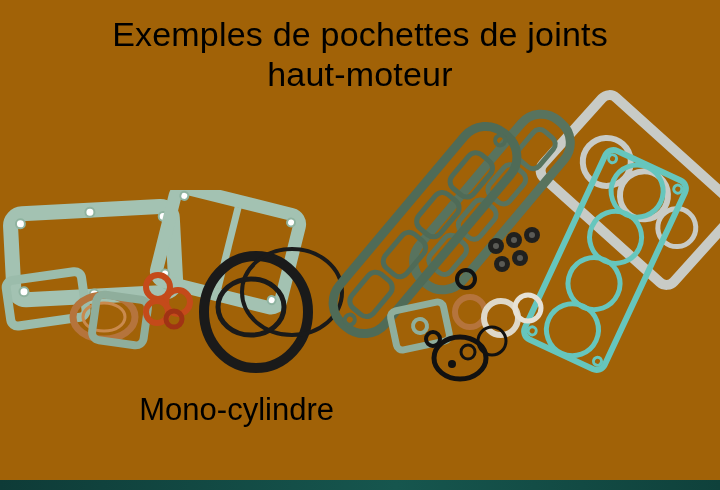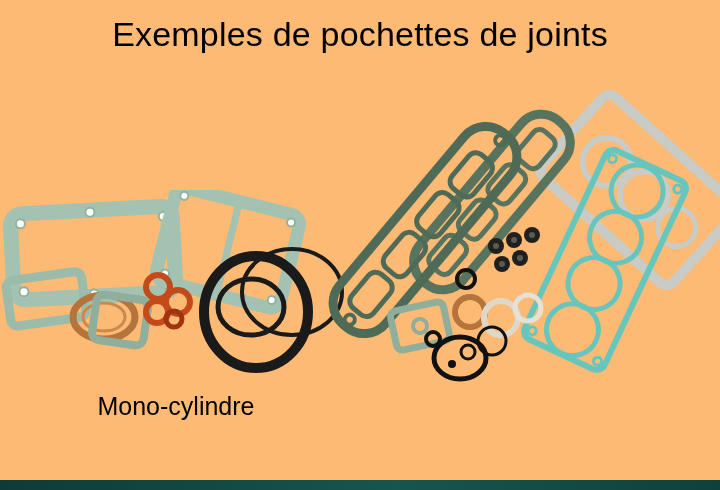--- a/index.html
+++ b/index.html
@@ -1,44 +1,45 @@
 <!DOCTYPE html>
 <html><head>
 <meta charset="utf-8">
 <style>
   html,body { margin:0; padding:0; background:#fff; }
   #stage {
     position:relative; width:720px; height:490px;
-    background:#fdba74; overflow:hidden;
+    background:#a16207; overflow:hidden;
     font-family:"Liberation Sans", sans-serif;
     color:#000;
   }
   .title {
     position:absolute; top:14px; left:0; width:720px;
     text-align:center; font-size:34px; line-height:1.18;
     color:#000; letter-spacing:0.2px;
   }
   .figure-svg { position:absolute; }
   .caption {
-    position:absolute; font-size:25px; color:#000; text-align:center;
+    position:absolute; font-size:31px; color:#000; text-align:right;
   }
   .caption.mono  { left:18px;  width:316px; top:392px; }
   .caption.multi { left:382px; width:300px; top:396px; }
   .bottom-strip {
     position:absolute; left:0; bottom:0; width:720px; height:10px;
     background:linear-gradient(90deg,#0e3b37,#16564e 55%,#0f413b);
   }
 </style>
 </head>
 <body>
 
 <div id="stage">
 
   <div class="title">
     <div>Exemples de pochettes de joints</div>
+    <div>haut-moteur</div>
   </div>
 
   <svg class="figure-svg" style="left:0; top:190px;" width="350" height="195" viewBox="0 0 350 195" role="img">
 
     <g transform="rotate(-3 95 62)">
       <rect x="12" y="20" width="162" height="86" rx="12" fill="none" stroke="#a3c2b2" stroke-width="15"></rect>
       <circle cx="22" cy="30" r="4.5" fill="#fff" stroke="#8fb3a0" stroke-width="2"></circle>
       <circle cx="92" cy="22" r="4.5" fill="#fff" stroke="#8fb3a0" stroke-width="2"></circle>
       <circle cx="165" cy="30" r="4.5" fill="#fff" stroke="#8fb3a0" stroke-width="2"></circle>
       <circle cx="22" cy="98" r="4.5" fill="#fff" stroke="#8fb3a0" stroke-width="2"></circle>

